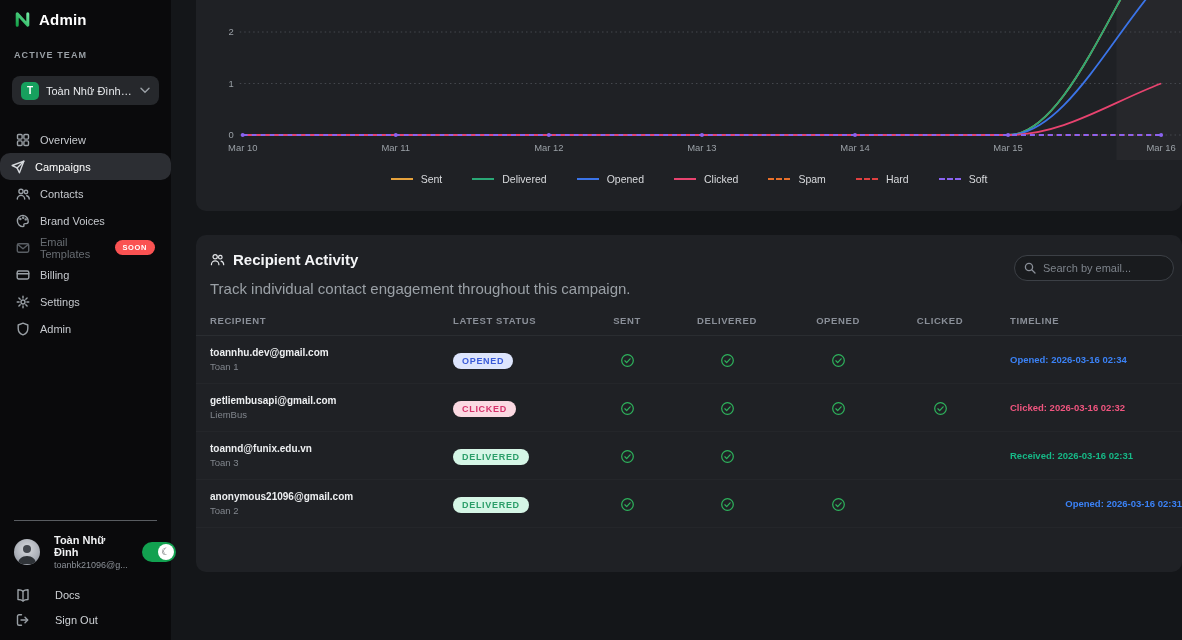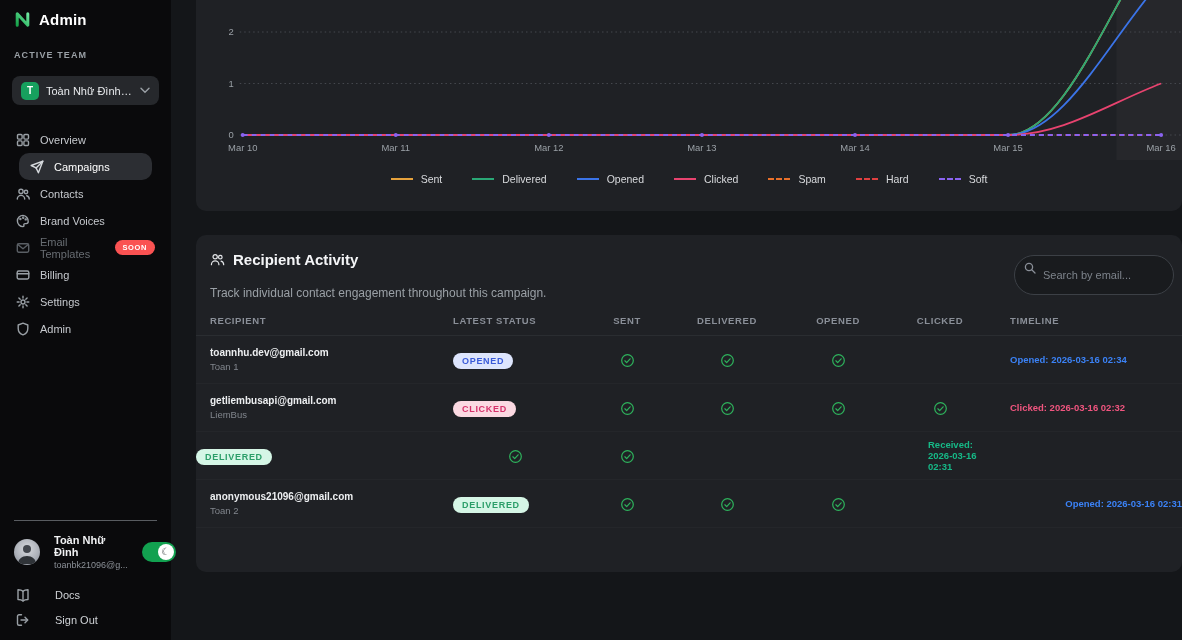--- a/index.html
+++ b/index.html
@@ -14,21 +14,21 @@
   .team-label{margin:22px 14px 7px;font-size:9px;font-weight:700;letter-spacing:1.1px;color:#9aa0a6}
   .team-btn{margin:9px 12px 0;height:29px;background:#26282c;border-radius:8px;display:flex;
             align-items:center;gap:7px;padding:0 9px;cursor:pointer}
   .team-avatar{width:18px;height:18px;border-radius:5px;background:#17a05e;color:#fff;
                font-size:10px;font-weight:700;display:flex;align-items:center;justify-content:center;flex:0 0 auto}
   .team-name{flex:1;font-size:11px;color:#e8eaed;white-space:nowrap;overflow:hidden;text-overflow:ellipsis}
   .chev{width:10px;height:7px;color:#9aa0a6;flex:0 0 auto;display:flex}
   .nav{margin-top:21px;display:flex;flex-direction:column}
   .nav-item{height:27px;display:flex;align-items:center;gap:10px;padding:0 16px;
             font-size:11px;color:#c6c9ce;cursor:pointer}
-  .nav-item.active{background:#2c2e33;border-radius:10px;margin:0 19px;padding:0 11px;color:#fff}
+  .nav-item.active{background:#2c2e33;border-radius:10px;margin:0 0;padding:0 11px;color:#fff}
   .nav-ic{width:14px;height:14px;color:#9aa0a6;display:flex;flex:0 0 auto}
   .nav-item.active .nav-ic{color:#d6d9dd}
   .nav-item.disabled{color:#686d73}
   .nav-item.disabled .nav-ic{color:#5a5f65}
   .soon-badge{margin-left:auto;background:#fa5252;color:#fff;font-size:7.5px;font-weight:700;
               padding:3px 8px;border-radius:999px;letter-spacing:.6px}
   .side-spacer{flex:1}
   .side-divider{height:1px;background:#595c61;margin:0 14px}
   .user-row{display:flex;align-items:center;gap:14px;margin:13px 12px 0 14px}
   .avatar{width:26px;height:26px;border-radius:50%;background:radial-gradient(circle at 50% 38%,#d8dade 0%,#aeb2ba 55%,#81868f 100%);
@@ -52,22 +52,22 @@
   .legend{display:flex;justify-content:center;align-items:center;gap:30px;margin-top:13px}
   .legend-item{display:flex;align-items:center;gap:8px;font-size:10.5px;color:#d8dadd;cursor:pointer}
   .legend-swatch{width:22px;height:0;display:inline-block}
 
   .table-card{margin-top:24px;height:337px;border-radius:10px;position:relative}
   .card-head{display:flex;justify-content:space-between;align-items:flex-start;
              padding:16px 8px 0 14px;height:70px;box-sizing:border-box}
   .title-row{display:flex;align-items:center;gap:8px}
   .head-icon{width:15px;height:15px;color:#e4e6e9;display:flex}
   .card-title{font-size:15px;font-weight:700;color:#f4f5f7}
-  .card-sub{font-size:12px;color:#9aa0a6;margin-top:18px}
-  .search-box{position:relative;width:160px;height:40px;margin-top:4px}
+  .card-sub{font-size:15px;color:#9aa0a6;margin-top:12px}
+  .search-box{position:relative;width:160px;height:26px;margin-top:4px}
   .search-box input{width:100%;height:100%;box-sizing:border-box;background:#191b1e;
         border:1px solid #3c4046;border-radius:999px;color:#dfe2e6;font-size:11px;
         padding:0 10px 0 28px;outline:none;font-family:"Liberation Sans",sans-serif}
   .search-box input::placeholder{color:#7d838b}
   .search-ic{position:absolute;left:10px;top:7px;width:12px;height:12px;color:#8a8f98;display:flex}
 
   .thead,.trow{display:grid;grid-template-columns:257px 124px 100px 100px 122px 82px 1fr;align-items:center}
   .thead{height:30px;border-bottom:1px solid #2a2d31;color:#8a8f98;font-size:9.5px;
          font-weight:700;letter-spacing:.6px}
   .trow{height:47px;border-bottom:1px solid #24262a;cursor:default}
@@ -378,20 +378,24 @@
               <circle cx="8" cy="8" r="6.2" fill="none" stroke="#2eb25c" stroke-width="1.3"></circle>
               <path d="M5.2 8.3l1.9 1.9 3.7-4" fill="none" stroke="#2eb25c" stroke-width="1.3" stroke-linecap="round" stroke-linejoin="round"></path>
             </svg></div>
     <div class="cell c-center c-clicked"><svg width="15" height="15" viewBox="0 0 16 16">
               <circle cx="8" cy="8" r="6.2" fill="none" stroke="#2eb25c" stroke-width="1.3"></circle>
               <path d="M5.2 8.3l1.9 1.9 3.7-4" fill="none" stroke="#2eb25c" stroke-width="1.3" stroke-linecap="round" stroke-linejoin="round"></path>
             </svg></div>
     <div class="cell c-timeline" style="color: rgb(240, 85, 127);">Clicked: 2026-03-16 02:32</div>
   </div>
         <div class="trow">
+    <div class="cell c-recipient">
+      <div class="r-email">toannd@funix.edu.vn</div>
+      <div class="r-name">Toan 3</div>
+    </div>
     <div class="cell"><span class="badge delivered">DELIVERED</span></div>
     <div class="cell c-center c-sent"><svg width="15" height="15" viewBox="0 0 16 16">
               <circle cx="8" cy="8" r="6.2" fill="none" stroke="#2eb25c" stroke-width="1.3"></circle>
               <path d="M5.2 8.3l1.9 1.9 3.7-4" fill="none" stroke="#2eb25c" stroke-width="1.3" stroke-linecap="round" stroke-linejoin="round"></path>
             </svg></div>
     <div class="cell c-center c-delivered"><svg width="15" height="15" viewBox="0 0 16 16">
               <circle cx="8" cy="8" r="6.2" fill="none" stroke="#2eb25c" stroke-width="1.3"></circle>
               <path d="M5.2 8.3l1.9 1.9 3.7-4" fill="none" stroke="#2eb25c" stroke-width="1.3" stroke-linecap="round" stroke-linejoin="round"></path>
             </svg></div>
     <div class="cell c-center c-opened"></div>

